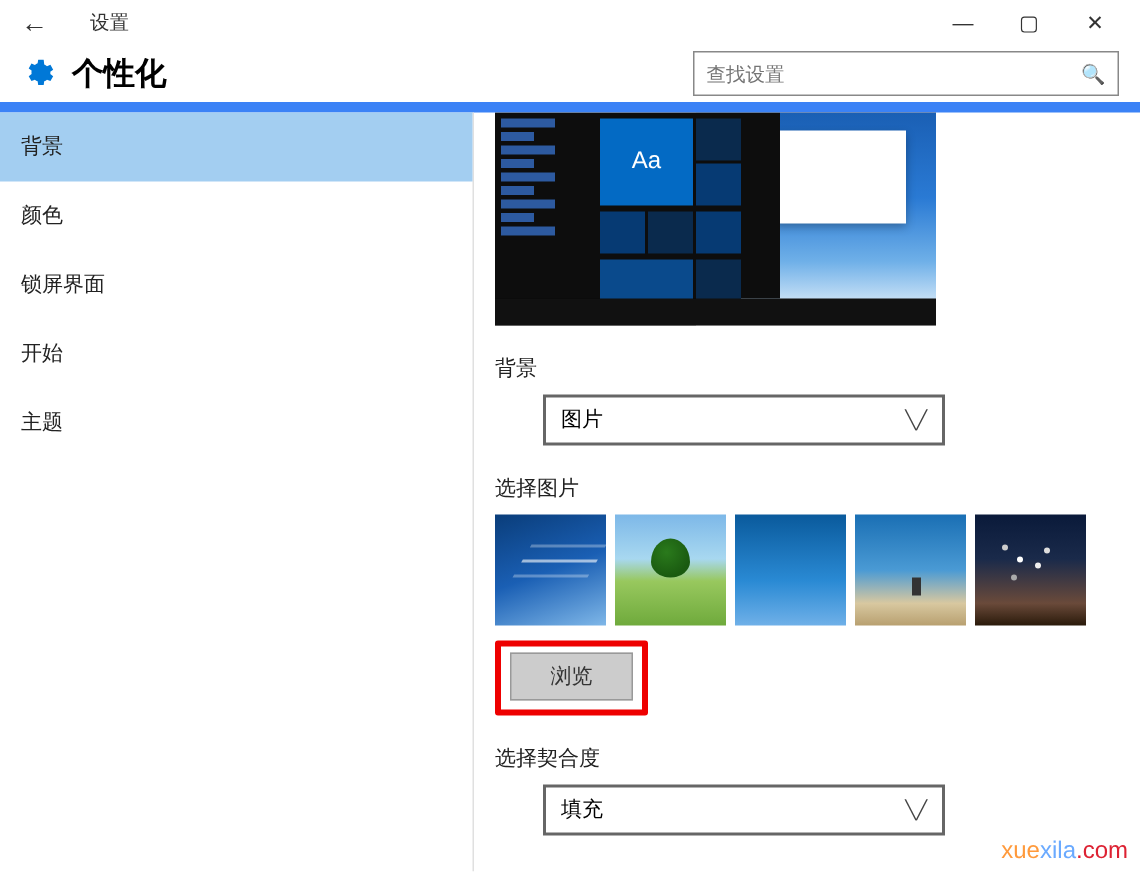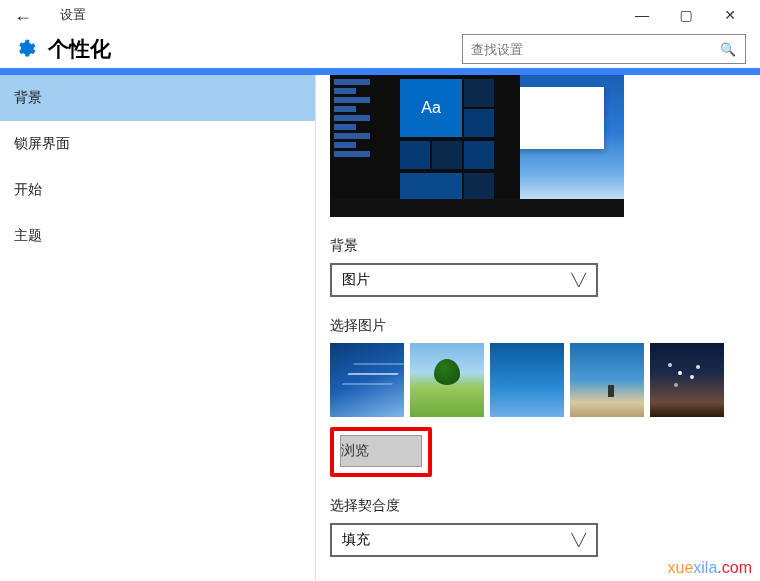--- a/index.html
+++ b/index.html
@@ -35,37 +35,37 @@
 .preview .nav .r { height: 6px; background: #2d5aa0; margin-bottom: 3px; width: 36px; }
 .preview .nav .r.s { width: 22px; }
 .preview .tiles { flex:1; display:flex; flex-wrap:wrap; align-content:flex-start; padding: 4px 0 0 12px; gap: 2px; }
 .preview .t1 { width: 62px; height: 58px; background:#036ac4; color:#fff; display:flex; align-items:center; justify-content:center; font-size:16px; }
 .preview .t2 { width: 30px; height: 28px; background:#0a2a4d; }
 .preview .t3 { width: 30px; height: 28px; background:#063a73; }
 .preview .t4 { width: 62px; height: 28px; background:#0a4a8c; }
 .preview .row3 { display:flex; gap:2px; margin-top:2px; width:100%; }
 
 .label { font-size: 14px; color: #222; margin-top: 20px; margin-bottom: 8px; }
-.select { width: 268px; height: 34px; border: 2px solid #666; display: flex; align-items: center; padding: 0 10px; justify-content: space-between; font-size: 14px; background: #fff; }
+.select { width: 268px; height: 34px; border: 2px solid #666; display: flex; align-items: center; padding: 0 10px; justify-content: space-between; font-size: 14px; background: #fff; margin-left: 32px; }
 .select .chev { font-size: 12px; color: #444; }
 
 .thumbs { display: flex; gap: 6px; margin-top: 2px; }
 .thumb { width: 74px; height: 74px; }
 .th1 { background: linear-gradient(160deg,#0a3d7a 0%,#1a5fb4 50%,#7fb7e8 100%); position: relative; }
 .th1::after { content:""; position:absolute; left:18px; top:30px; width:50px; height:2px; background:rgba(255,255,255,.6); box-shadow:0 -10px 0 rgba(255,255,255,.3),0 10px 0 rgba(255,255,255,.3); transform: skewX(-30deg); }
 .th2 { background: linear-gradient(180deg,#7db8e8 0%,#a8d8f0 40%,#98c85e 60%,#6faa3c 100%); position:relative; }
 .th2::after { content:""; position:absolute; left:24px; top:16px; width:26px; height:26px; background:radial-gradient(circle at 40% 35%,#2a7a1c 0%,#1a5a10 70%); border-radius:50% 50% 50% 50% / 60% 60% 40% 40%; }
 .th3 { background: linear-gradient(180deg,#0a5a9c 0%,#2a8ad4 60%,#6fb0e8 100%); }
 .th4 { background: linear-gradient(180deg,#1a6fb4 0%,#4a9ad4 50%,#d8c8a0 80%,#b8a070 100%); position:relative; }
 .th4::after { content:""; position:absolute; left:38px; top:42px; width:6px; height:12px; background:#333; }
 .th5 { background: linear-gradient(180deg,#0a1a3a 0%,#1a2a4a 40%,#6a4a3a 80%,#2a1a0a 100%); position:relative; }
 .th5::after { content:""; position:absolute; left:28px; top:28px; width:4px; height:4px; background:#fff; border-radius:50%; box-shadow: -10px -8px 0 #ccc, 12px 4px 0 #eee, -4px 12px 0 #aaa, 18px -6px 0 #ddd; }
 
 .browse-wrap { margin-top: 10px; display: inline-block; border: 4px solid #e00; padding: 4px 6px 6px 6px; border-radius: 2px; }
-.browse { width: 82px; height: 32px; background: #ccc; border: 1px solid #999; display:flex; align-items:center; font-size:14px; color:#333; }
+.browse { width: 82px; height: 32px; background: #ccc; border: 1px solid #999; display:flex; align-items:center; justify-content:center; font-size:14px; color:#333; }
 
 .watermark { position:absolute; right:8px; bottom:4px; font-size:16px; font-family: Arial, sans-serif; }
 .watermark .a { color:#ff9a3c; }
 .watermark .b { color:#6aaaff; }
 .watermark .c { color:#d23; }
 </style>
 </head>
 <body>
 
 <div class="titlebar">
@@ -86,20 +86,23 @@
   <div class="search">
     <input placeholder="查找设置" style="">
     <span class="sicon">🔍</span>
   </div>
 </div>
 
 <div class="body">
   <div class="sidebar">
     <div class="item sel">
         <span>背景</span>
+      </div>
+    <div class="item">
+        <span>颜色</span>
       </div>
     <div class="item">
         <span>锁屏界面</span>
       </div>
     <div class="item">
         <span>开始</span>
       </div>
     <div class="item">
         <span>主题</span>
       </div>

